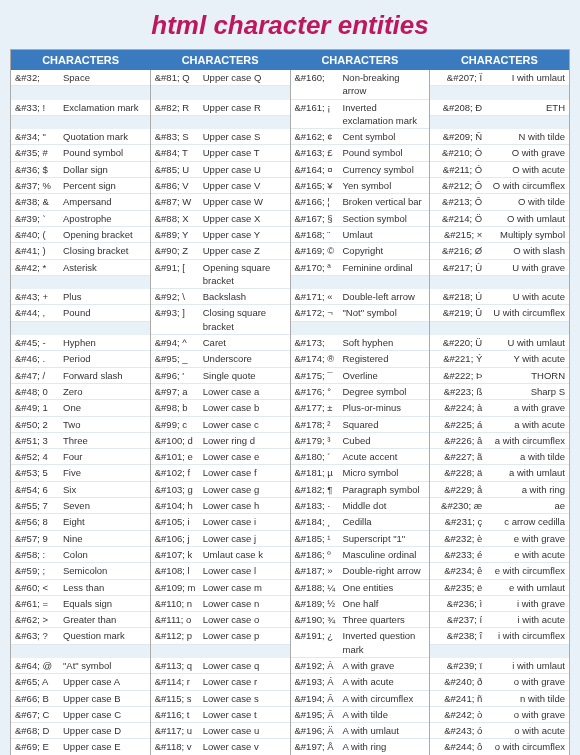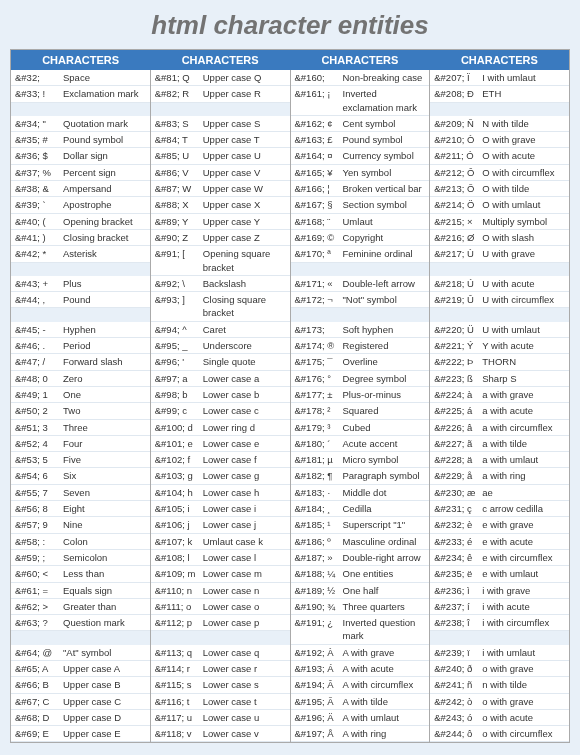--- a/index.html
+++ b/index.html
@@ -13,21 +13,21 @@
     .page-wrapper {
       width: 580px;
       background: #e8f0f8;
       padding: 10px;
     }
     h1 {
       text-align: center;
       font-family: 'Comic Sans MS', cursive, sans-serif;
       font-size: 26px;
       font-style: italic;
-      color: #737373;
+      color: #be185d;
       margin-bottom: 8px;
       font-weight: bold;
     }
     table {
       width: 100%;
       border-collapse: collapse;
     }
     .col-header {
       background: #3a7abf;
       color: white;
@@ -64,20 +64,21 @@
       border: 1px solid #aaa;
       border-collapse: collapse;
     }
     .outer-table td {
       vertical-align: top;
       border-right: 1px solid #aaa;
       width: 25%;
     }
     .outer-table td:last-child {
       border-right: none;
+      text-align: right;
     }
   </style>
 </head>
 <body>
 
 <div class="page-wrapper">
   <h1>html character entities</h1>
 
   <table class="outer-table">
     <thead>
@@ -100,21 +101,21 @@
           </td>
           <td>
             <div class="entry">
               <span class="code">&amp;#81; Q</span>
               <span class="desc">Upper case Q</span>
             </div>
           </td>
           <td>
             <div class="entry">
               <span class="code">&amp;#160;</span>
-              <span class="desc">Non-breaking case</span>
+              <span class="desc">Non-breaking arrow</span>
             </div>
           </td>
           <td>
             <div class="entry">
               <span class="code">&amp;#207; Ï</span>
               <span class="desc">I with umlaut</span>
             </div>
           </td>
         </tr>
         <tr>

